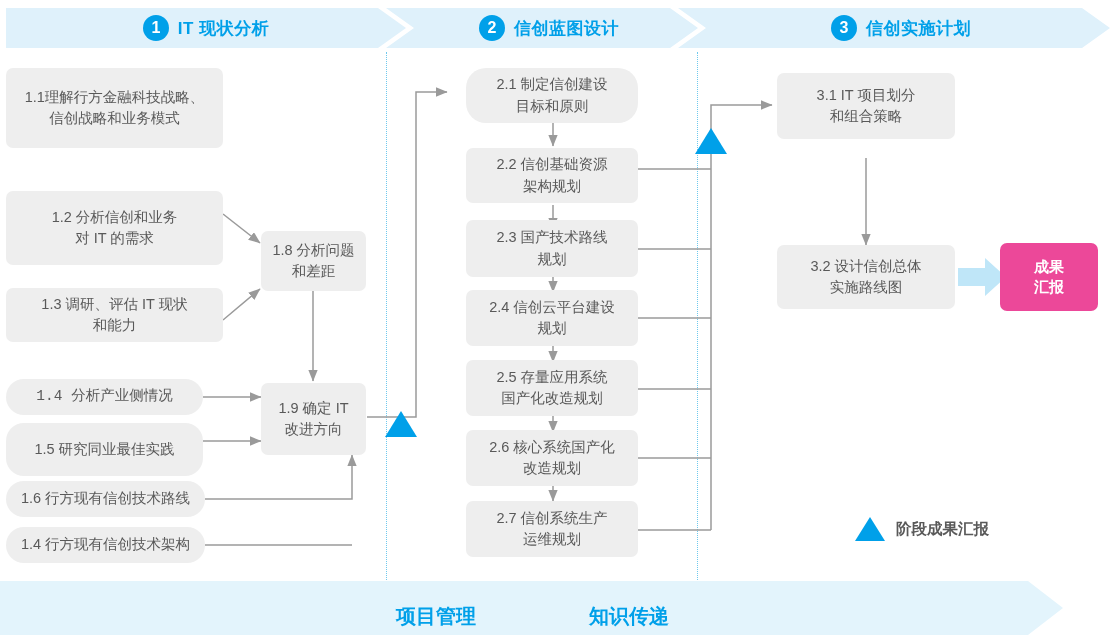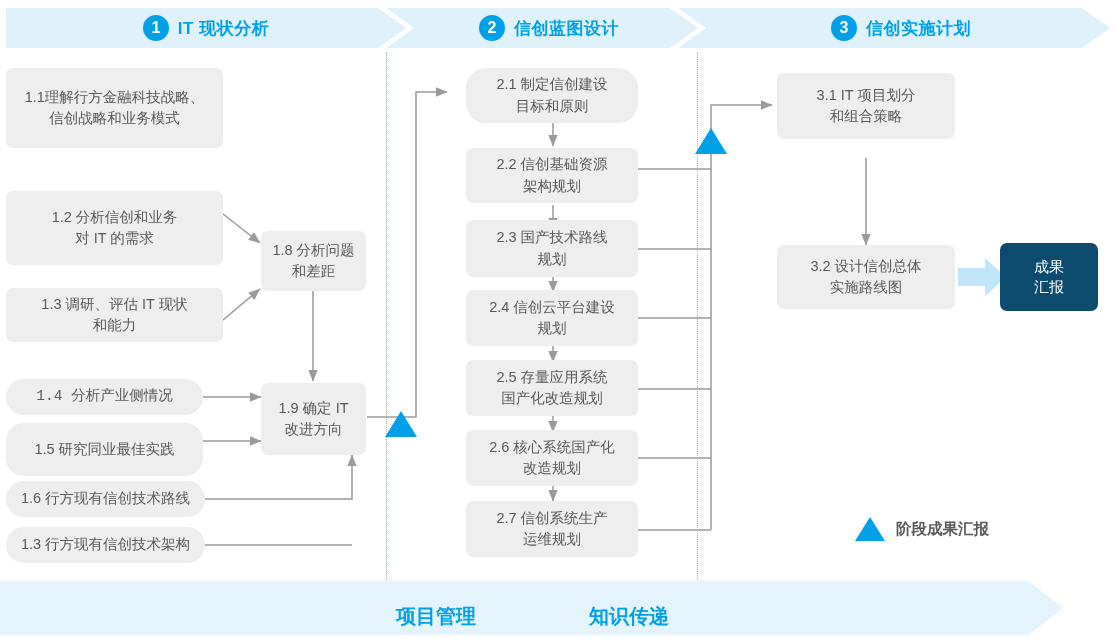--- a/index.html
+++ b/index.html
@@ -56,25 +56,25 @@
     align-items:center;
     justify-content:center;
     text-align:center;
     box-sizing:border-box;
     padding:4px 6px;
     white-space:pre-line;
   }
   
   .chip{
     position:absolute;
-    background:#0c4a6e;
+    background:#ec4899;
     border-radius:7px;
     color:#ffffff;
     font-size:15px;
-    font-weight:normal;
+    font-weight:bold;
     line-height:1.35;
     display:flex;
     align-items:center;
     justify-content:center;
     text-align:center;
     white-space:pre-line;
   }
   
   .bottom-band{
     position:absolute;
@@ -206,21 +206,21 @@
 
   <div class="box" style="left:6px;top:68px;width:217px;height:80px;">1.1理解行方金融科技战略、
 信创战略和业务模式</div>
   <div class="box" style="left:6px;top:171px;width:217px;height:74px;margin-top:20px;">1.2 分析信创和业务
 对 IT 的需求</div>
   <div class="box" style="left:6px;top:288px;width:217px;height:54px;">1.3 调研、评估 IT 现状
 和能力</div>
   <div class="box" style="left:6px;top:379px;width:197px;height:36px;border-radius:18px;font-family:Liberation Mono, monospace;">1.4 分析产业侧情况</div>
   <div class="box" style="left:6px;top:423px;width:197px;height:53px;border-radius:18px;">1.5 研究同业最佳实践</div>
   <div class="box" style="left:6px;top:481px;width:199px;height:36px;border-radius:18px;">1.6 行方现有信创技术路线</div>
-  <div class="box" style="left:6px;top:527px;width:199px;height:36px;border-radius:18px;">1.3 行方现有信创技术架构</div>
+  <div class="box" style="left:6px;top:527px;width:199px;height:36px;border-radius:18px;">1.4 行方现有信创技术架构</div>
   <div class="box" style="left:261px;top:231px;width:105px;height:60px;">1.8 分析问题
 和差距</div>
   <div class="box" style="left:261px;top:383px;width:105px;height:72px;">1.9 确定 IT
 改进方向</div>
 
   <div class="box" style="left:466px;top:68px;width:172px;height:55px;border-radius:20px;">2.1 制定信创建设
 目标和原则</div>
   <div class="box" style="left:466px;top:148px;width:172px;height:55px;">2.2 信创基础资源
 架构规划</div>
   <div class="box" style="left:466px;top:220px;width:172px;height:57px;">2.3 国产技术路线

